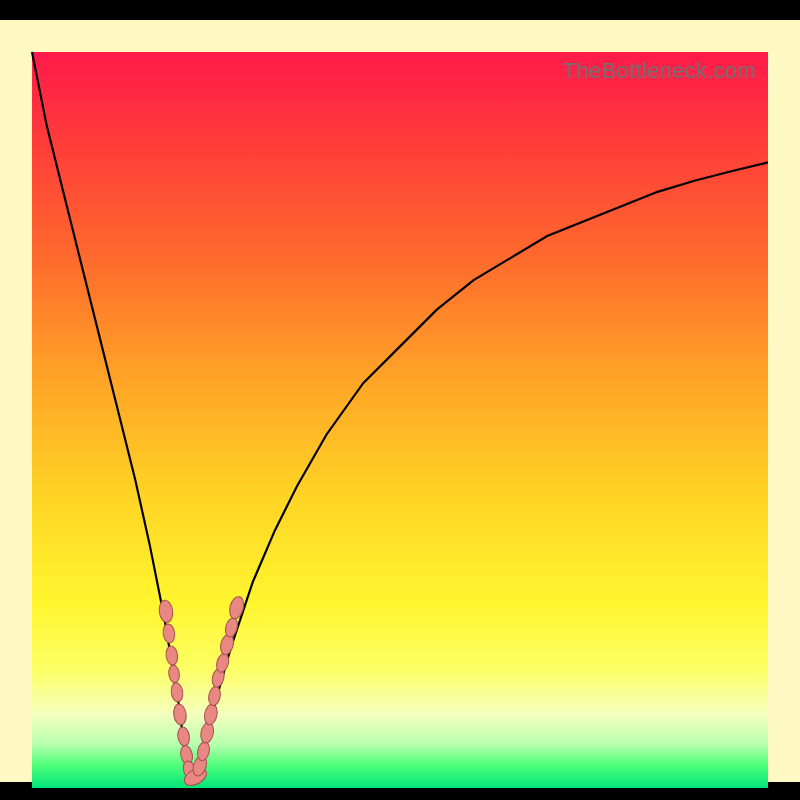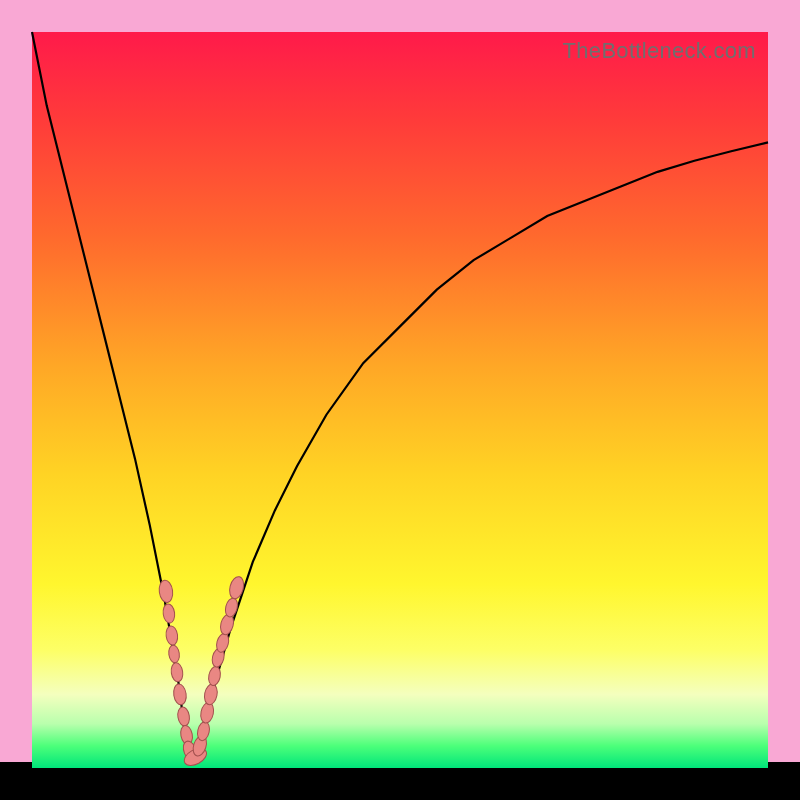--- a/index.html
+++ b/index.html
@@ -8,21 +8,22 @@
     width: 800px;
     height: 800px;
     background: #000;
     font-family: Arial, Helvetica, sans-serif;
     overflow: hidden;
   }
   .frame {
     position: relative;
     width: 800px;
     height: 762px;
-    background: #f9a8d4;
+    background: #fef9c3;
+    margin-top: 20px;
   }
   .plot-area {
     position: absolute;
     left: 32px;
     top: 32px;
     width: 736px;
     height: 736px;
     background: linear-gradient(to bottom,
       #ff1a4a 0%,
       #ff3b3a 12%,

